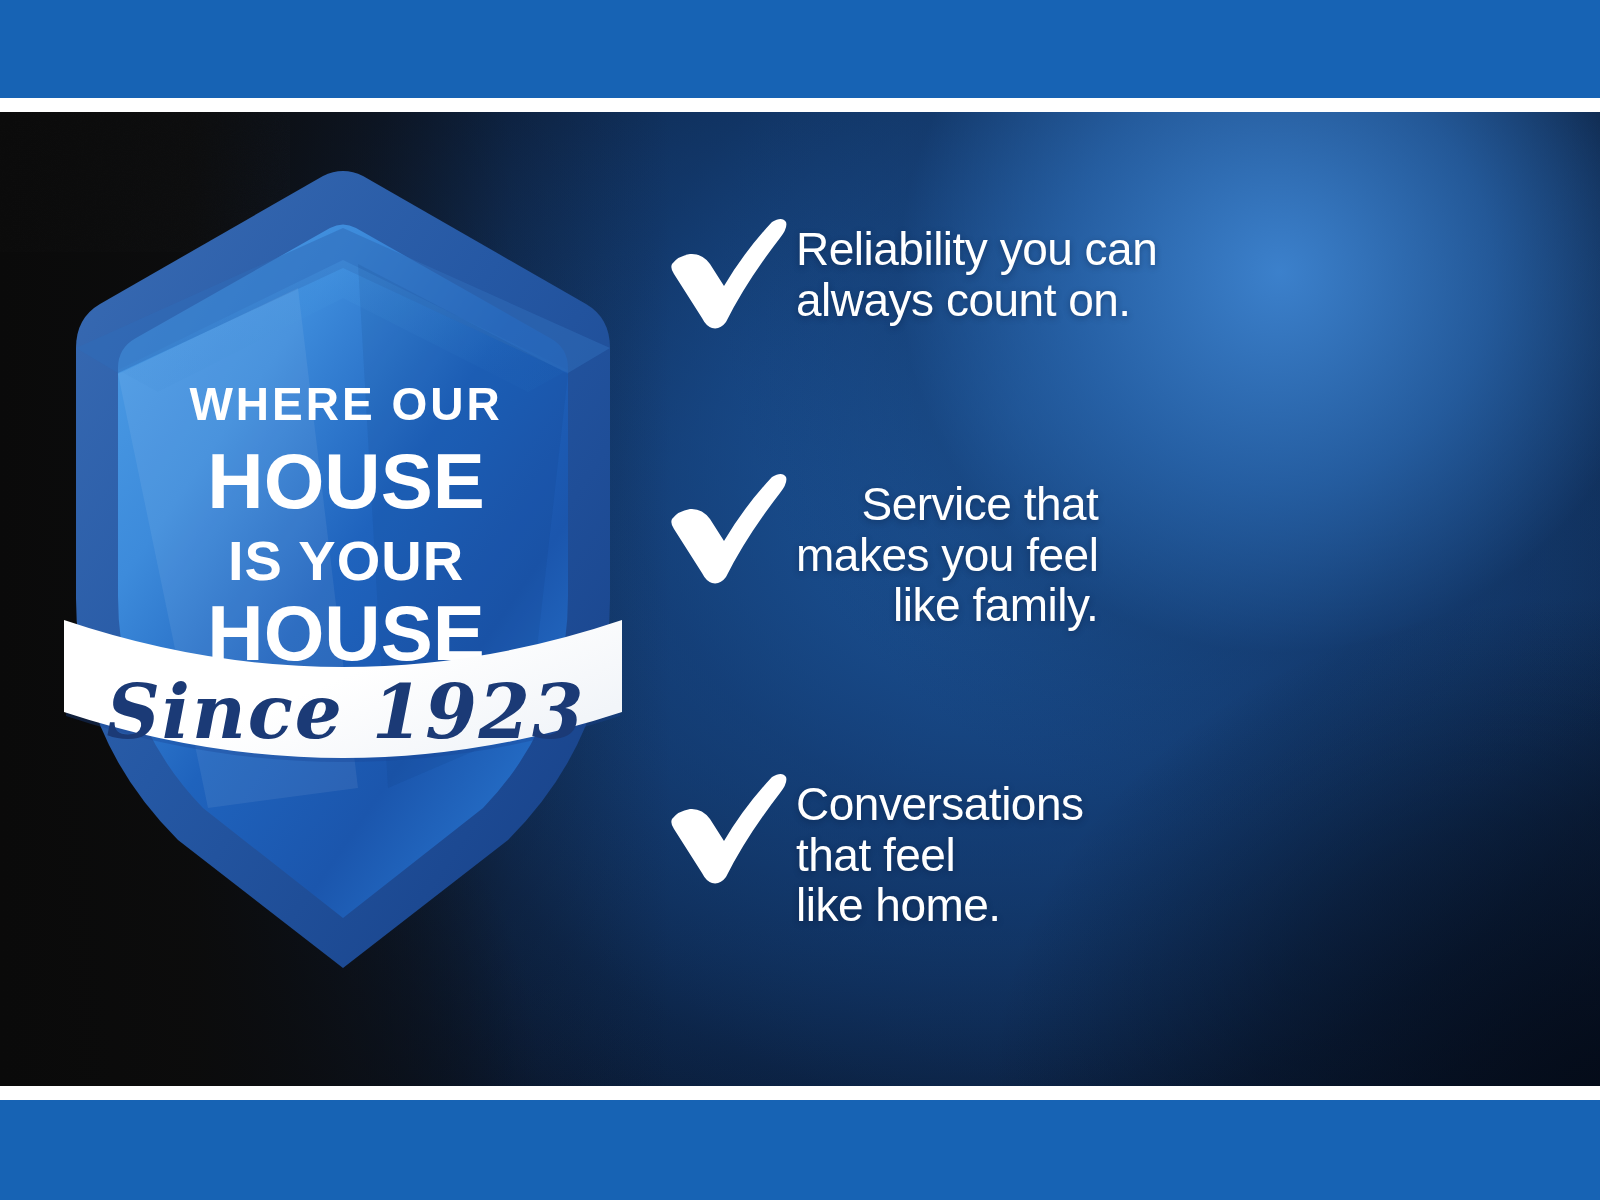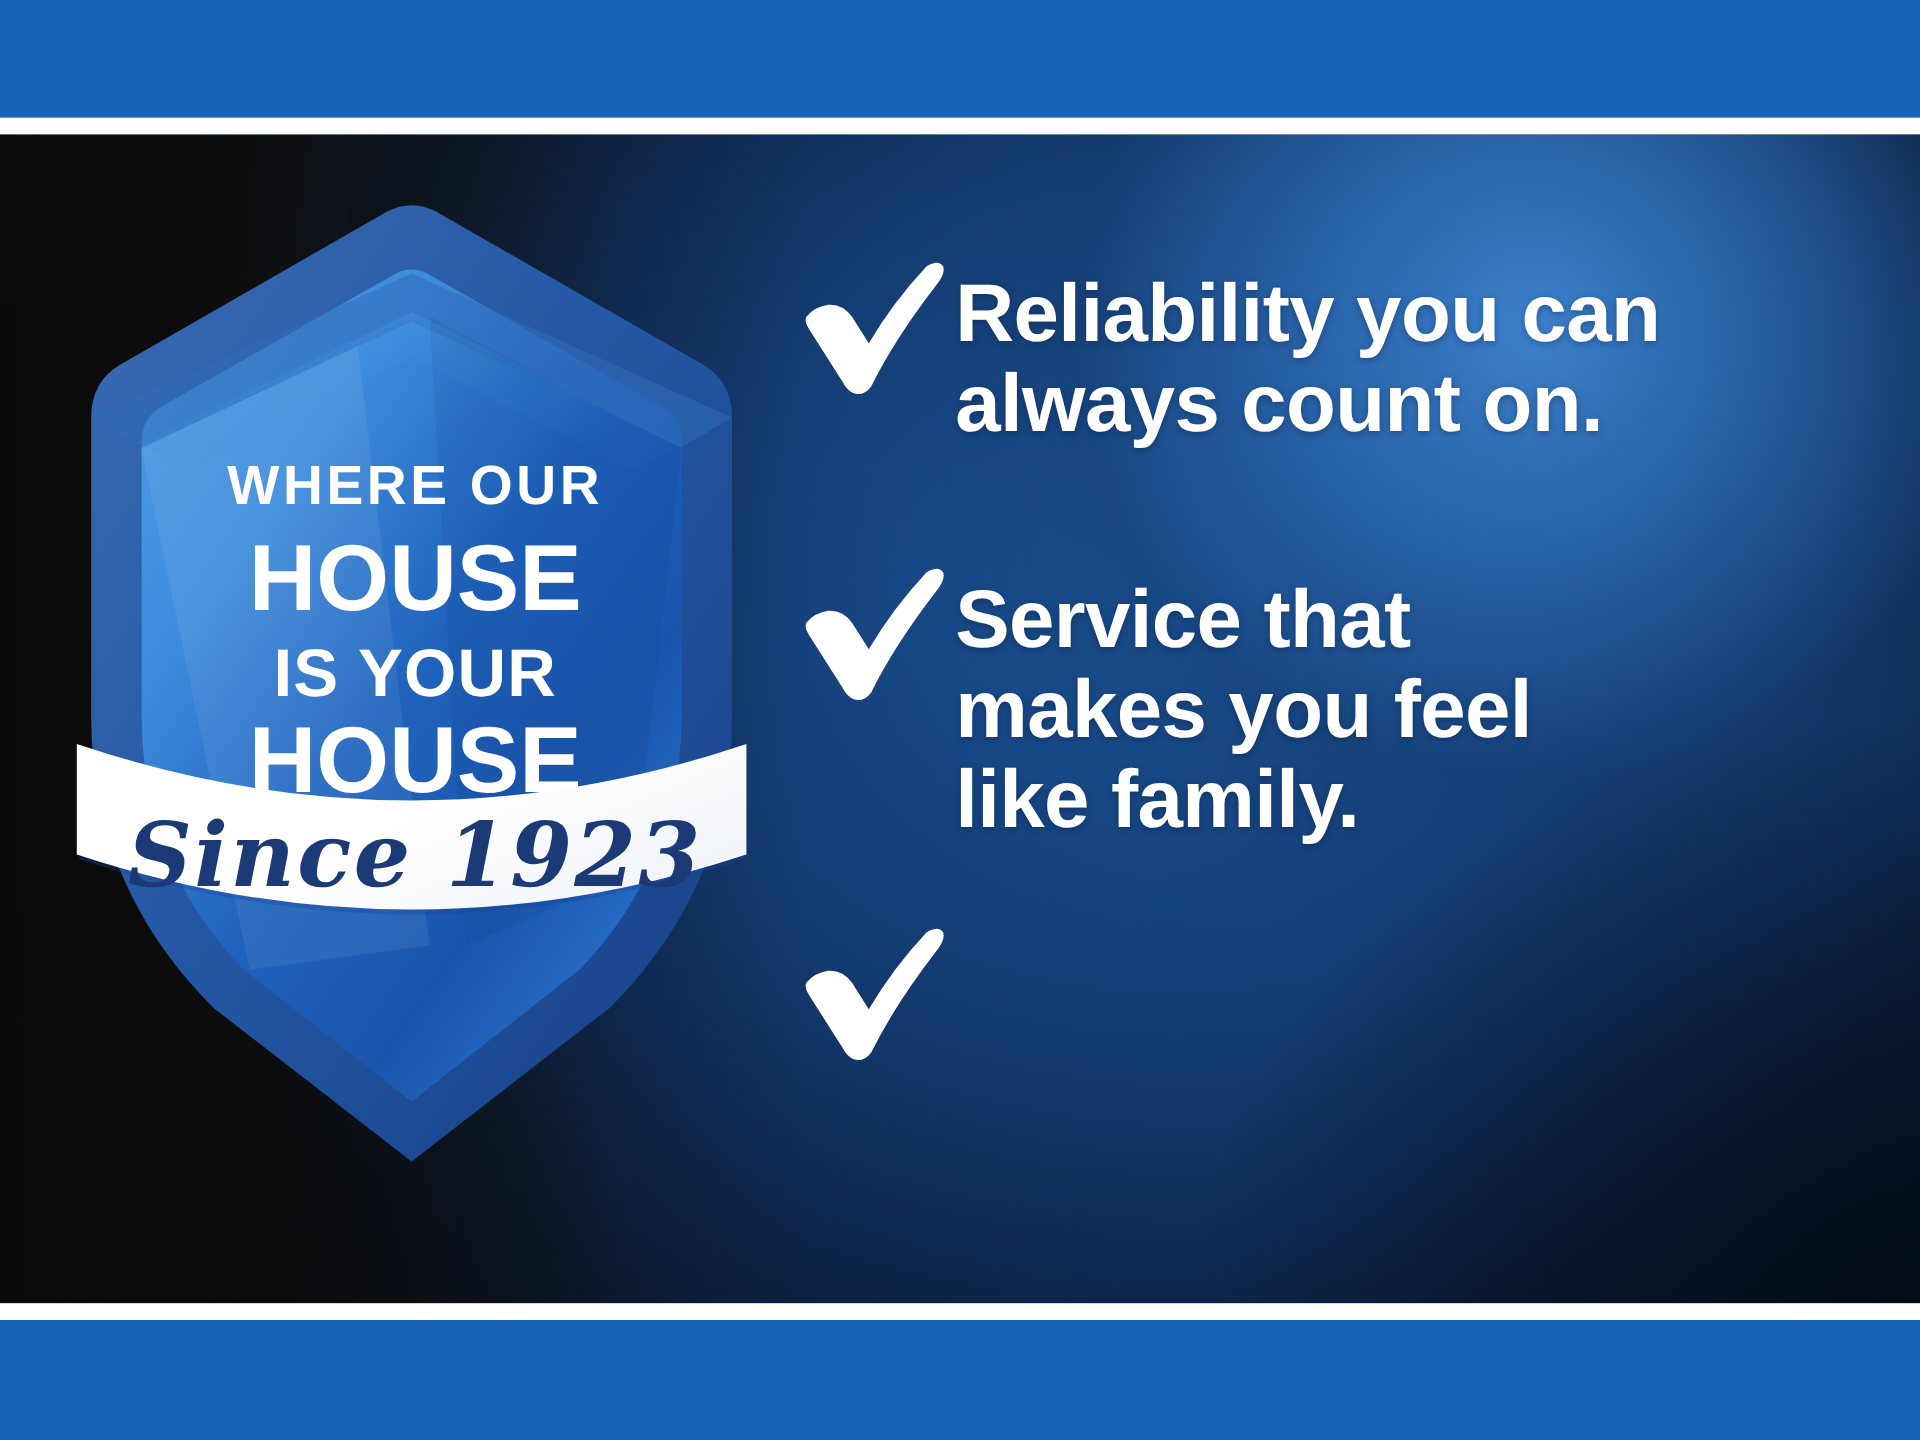--- a/index.html
+++ b/index.html
@@ -61,27 +61,27 @@
   .bullets{position:absolute;left:660px;top:112px;width:880px;height:974px;z-index:4;}
   .bullet{position:absolute;left:0;display:flex;align-items:flex-start;}
   .b1{top:100px;}
   .b2{top:355px;}
   .b3{top:655px;}
 
   .tick{flex:0 0 auto;width:128px;height:118px;margin-right:8px;}
   .tick svg{display:block;width:128px;height:118px;}
 
   .b-text{
-    color:#ffffff;font-family:"Liberation Sans", sans-serif;font-weight:bold;
-    font-size:68px;line-height:1.10;letter-spacing:-0.5px;
+    color:#ffffff;font-family:"Liberation Sans", sans-serif;font-weight:normal;
+    font-size:46px;line-height:1.10;letter-spacing:-0.5px;
     text-shadow:0 2px 6px rgba(0,20,50,.35);
     padding-top:12px;white-space:pre-line;
   }
   .b1 .b-text{max-width:660px;}
-  .b2 .b-text{max-width:600px;}
+  .b2 .b-text{max-width:600px;text-align:right;}
   .b3 .b-text{max-width:600px;}
 </style>
 </head>
 <body>
 
 <div class="frame-top"></div>
 <div class="frame-top-rule"></div>
 
 <div class="stage">
   <div class="bg-base"></div>
@@ -186,18 +186,21 @@
 makes you feel
 like family.</div>
   </div>
 
   <div class="bullet b3">
     <span class="tick">
       <svg viewBox="0 0 128 118" xmlns="http://www.w3.org/2000/svg">
         <path d="M12 52 Q 18 44 30 42 Q 42 41 50 52 L 64 74 Q 84 40 112 10 Q 122 4 126 10 Q 128 16 120 26 Q 86 70 66 110 Q 60 118 52 116 Q 46 114 42 106 L 14 62 Q 10 56 12 52 Z" fill="#ffffff"></path>
       </svg>
     </span>
+    <div class="b-text">Conversations
+that feel
+like home.</div>
   </div>
 
 </div>
 
 <div class="frame-bot-rule"></div>
 <div class="frame-bottom"></div>
 
 </body></html>

